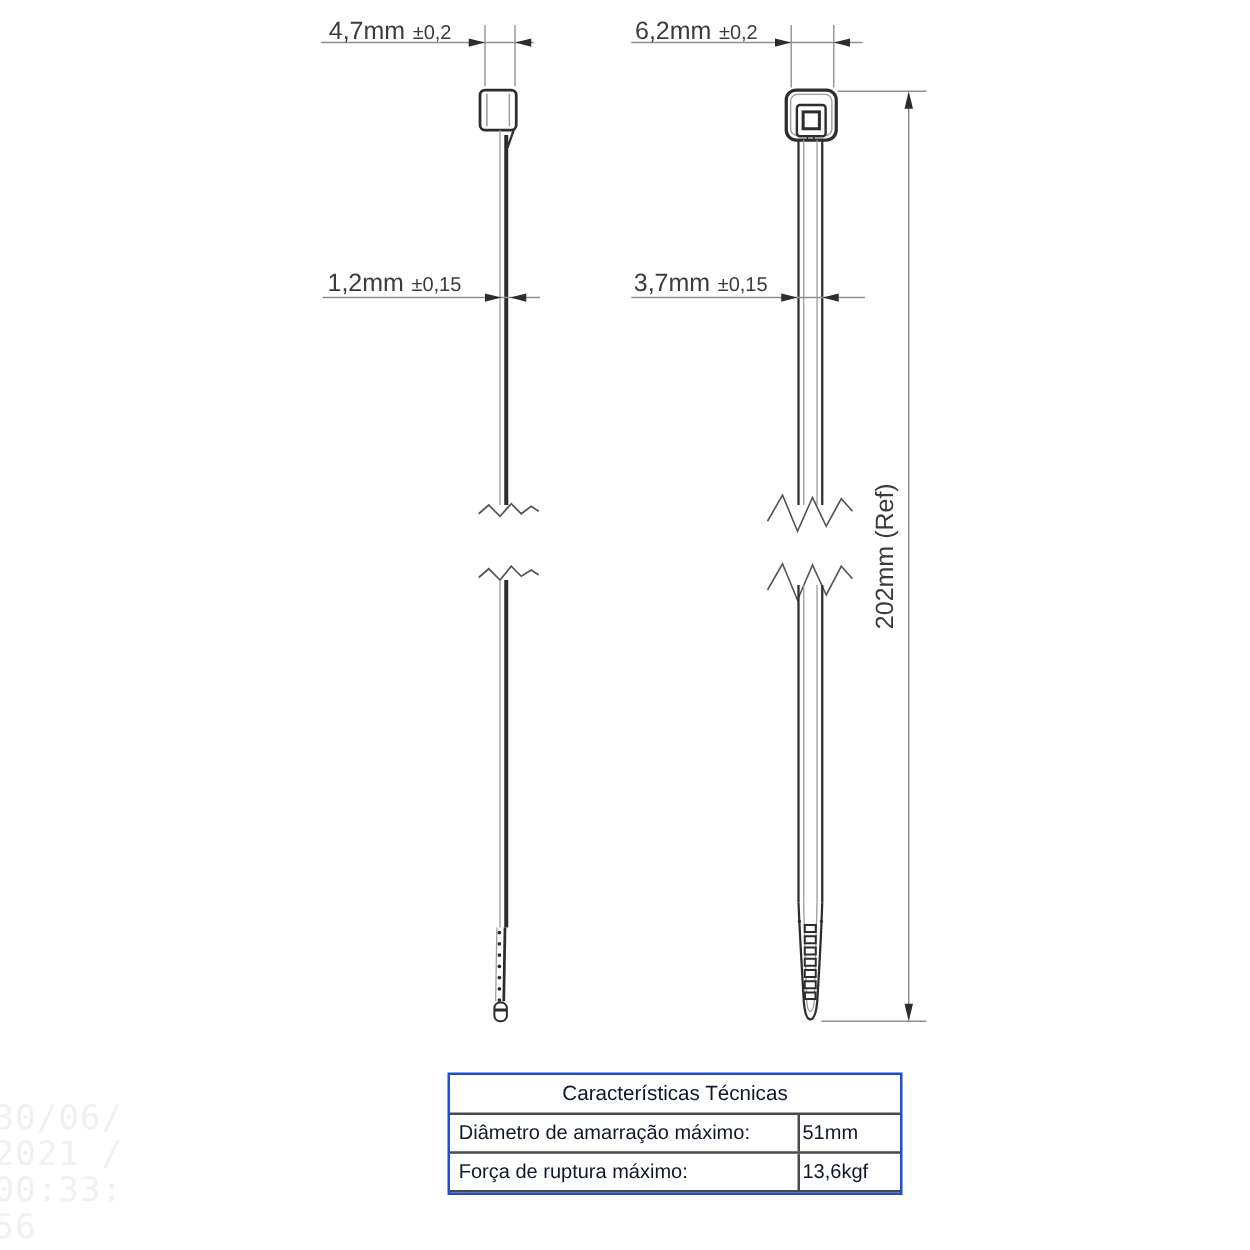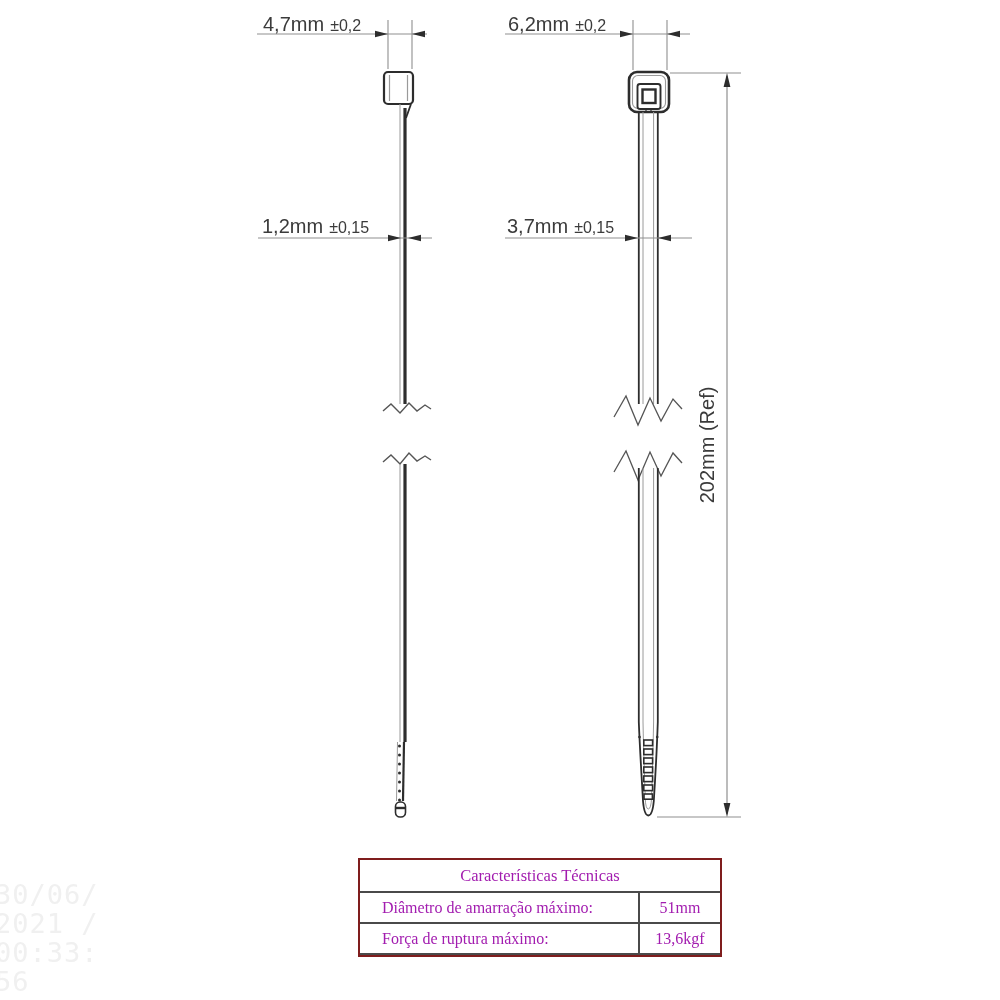--- a/index.html
+++ b/index.html
@@ -10,29 +10,29 @@
   svg{position:absolute;left:0;top:0;}
   .dim-text{fill:#3b3b3b;font-family:"Liberation Sans",sans-serif;font-size:20px;}
   .dim-tol{font-size:16px;}
   .watermark{
     position:absolute;left:-5px;top:880px;color:#f0f0f0;
     font-family:"DejaVu Sans Mono",monospace;font-size:27px;line-height:29px;
     letter-spacing:1px;user-select:none;
   }
   .spec-table{
     position:absolute;left:358px;top:858px;width:360px;
-    border:2px solid #7f1d1d;background:#fff;color:#a21caf;font-size:16px;font-family:Liberation Serif, serif;
+    border:2px solid #1d4ed8;background:#fff;color:#0f172a;font-size:16px;
   }
   .spec-title{
     text-align:center;padding:6px 0 5px 0;border-bottom:2px solid #4a4a4a;
     font-size:16.5px;
   }
   .spec-row{display:flex;border-bottom:2px solid #4a4a4a;}
-  .spec-label{flex:1;padding:6px 4px 5px 22px;}
-  .spec-value{width:76px;border-left:2px solid #4a4a4a;text-align:center;padding:6px 2px 5px 2px;}
+  .spec-label{flex:1;padding:6px 4px 5px 7px;}
+  .spec-value{width:76px;border-left:2px solid #4a4a4a;padding:6px 2px 5px 2px;}
   .spec-note{font-size:12.5px;padding:4px 6px 5px 7px;line-height:1.3;}
 </style>
 </head>
 <body>
 
 <div class="stage">
 
   <svg width="1000" height="1000" viewBox="0 0 1000 1000">
 
     <g>

